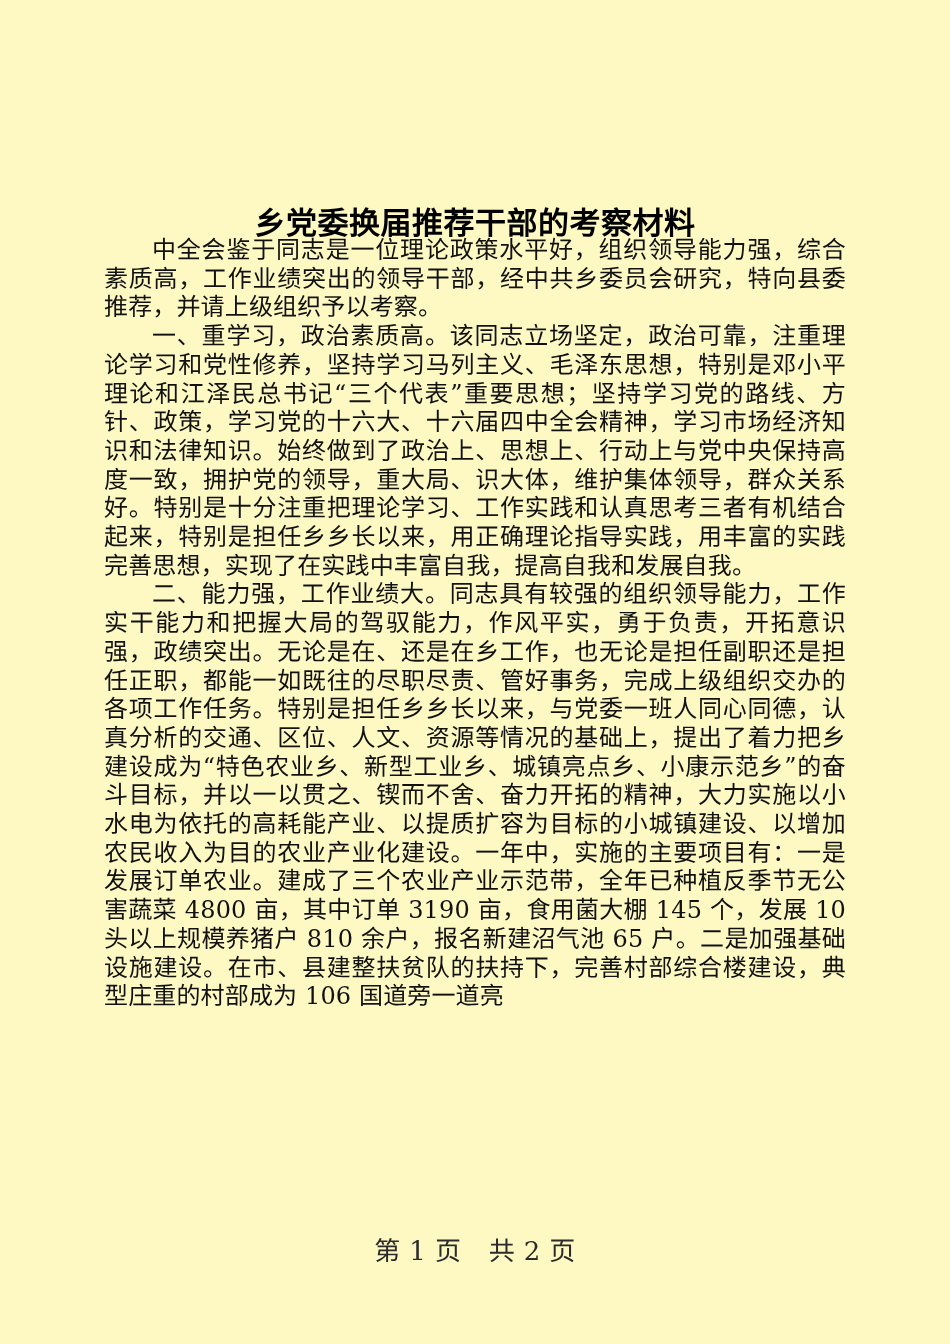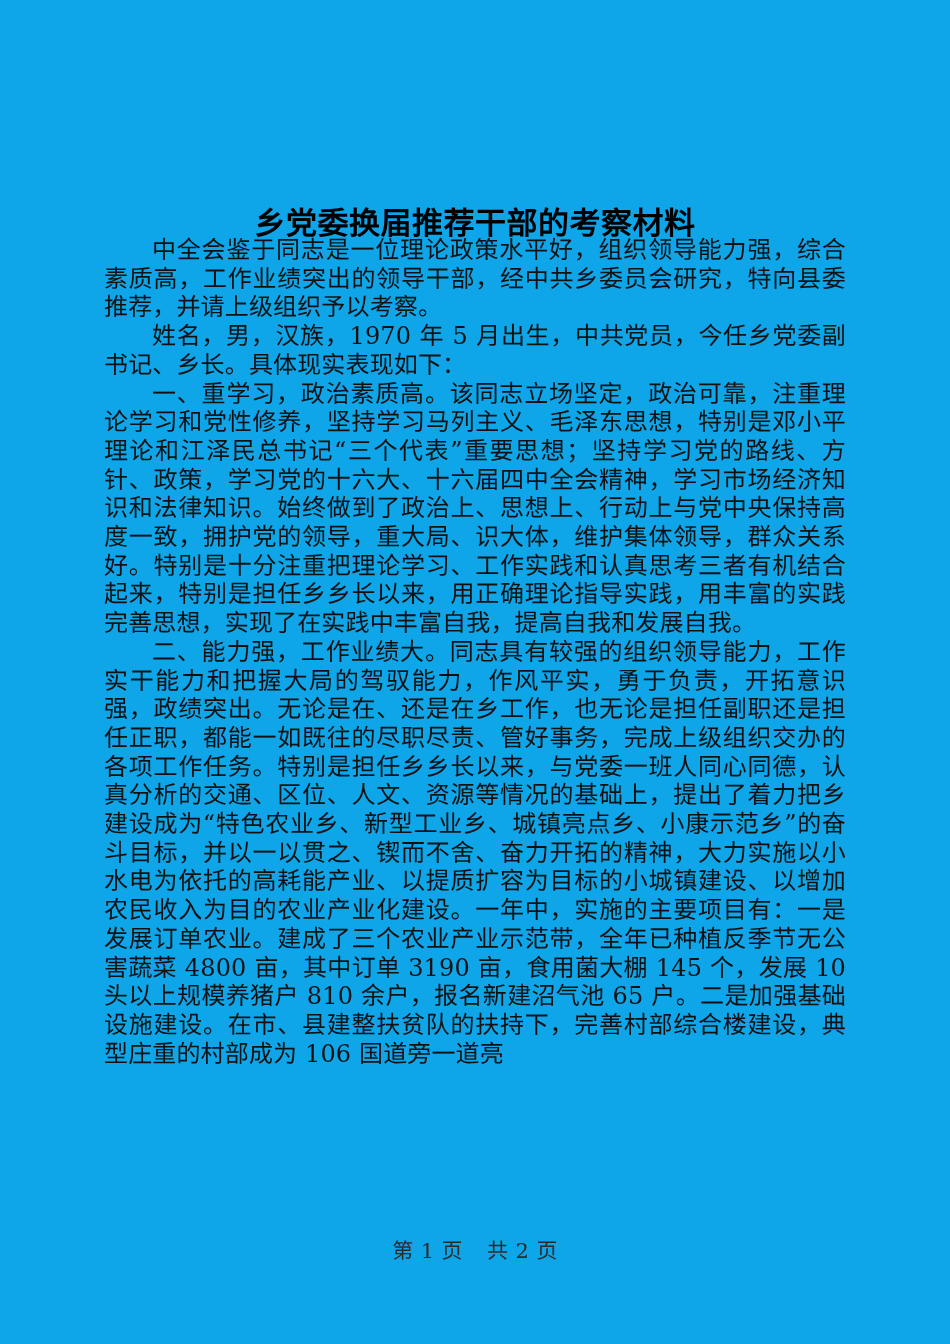--- a/index.html
+++ b/index.html
@@ -6,21 +6,21 @@
   html, body {
     margin: 0;
     padding: 0;
     background: #ffffff;
   }
   .page {
     position: relative;
     width: 950px;
     height: 1344px;
     margin: 0 auto;
-    background: #0ea5e9;
+    background: #fef9c3;
     box-sizing: border-box;
     overflow: hidden;
   }
   .doc-title {
     position: absolute;
     left: 0;
     right: 0;
     top: 182px;
     text-align: center;
     font-family: "DejaVu Serif", "Liberation Serif", serif;
@@ -51,40 +51,39 @@
     text-justify: inter-character;
     word-break: break-all;
   }
   .page-footer {
     position: absolute;
     left: 0;
     right: 0;
     top: 1238px;
     text-align: center;
     font-family: "DejaVu Serif", "Liberation Serif", serif;
-    font-size: 21px;
+    font-size: 26px;
     line-height: 26px;
     color: #2b2b2b;
     letter-spacing: 0.4px;
   }
   .page-footer .sep {
     display: inline-block;
     width: 10px;
   }
 </style>
 </head>
 <body>
 
 <div class="page">
 
   <h1 class="doc-title">乡党委换届推荐干部的考察材料</h1>
 
   <div class="doc-body">
     <p>中全会鉴于同志是一位理论政策水平好，组织领导能力强，综合素质高，工作业绩突出的领导干部，经中共乡委员会研究，特向县委推荐，并请上级组织予以考察。</p>
-    <p>姓名，男，汉族，1970 年 5 月出生，中共党员，今任乡党委副书记、乡长。具体现实表现如下：</p>
     <p>一、重学习，政治素质高。该同志立场坚定，政治可靠，注重理论学习和党性修养，坚持学习马列主义、毛泽东思想，特别是邓小平理论和江泽民总书记“三个代表”重要思想；坚持学习党的路线、方针、政策，学习党的十六大、十六届四中全会精神，学习市场经济知识和法律知识。始终做到了政治上、思想上、行动上与党中央保持高度一致，拥护党的领导，重大局、识大体，维护集体领导，群众关系好。特别是十分注重把理论学习、工作实践和认真思考三者有机结合起来，特别是担任乡乡长以来，用正确理论指导实践，用丰富的实践完善思想，实现了在实践中丰富自我，提高自我和发展自我。</p>
     <p>二、能力强，工作业绩大。同志具有较强的组织领导能力，工作实干能力和把握大局的驾驭能力，作风平实，勇于负责，开拓意识强，政绩突出。无论是在、还是在乡工作，也无论是担任副职还是担任正职，都能一如既往的尽职尽责、管好事务，完成上级组织交办的各项工作任务。特别是担任乡乡长以来，与党委一班人同心同德，认真分析的交通、区位、人文、资源等情况的基础上，提出了着力把乡建设成为“特色农业乡、新型工业乡、城镇亮点乡、小康示范乡”的奋斗目标，并以一以贯之、锲而不舍、奋力开拓的精神，大力实施以小水电为依托的高耗能产业、以提质扩容为目标的小城镇建设、以增加农民收入为目的农业产业化建设。一年中，实施的主要项目有：一是发展订单农业。建成了三个农业产业示范带，全年已种植反季节无公害蔬菜 4800 亩，其中订单 3190 亩，食用菌大棚 145 个，发展 10 头以上规模养猪户 810 余户，报名新建沼气池 65 户。二是加强基础设施建设。在市、县建整扶贫队的扶持下，完善村部综合楼建设，典型庄重的村部成为 106 国道旁一道亮</p>
   </div>
 
   <div class="page-footer">
     <span>第 1 页</span>
     <span class="sep"></span>
     <span>共 2 页</span>
   </div>
 

